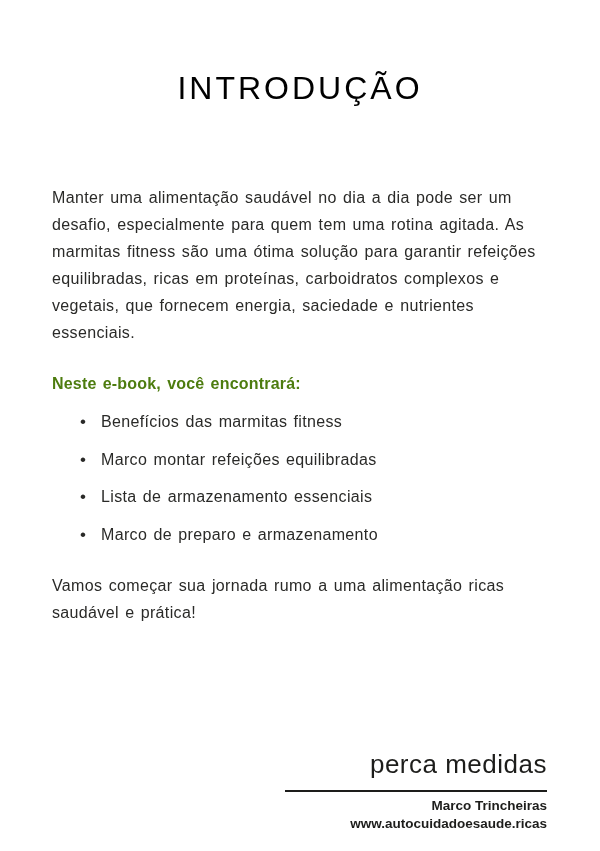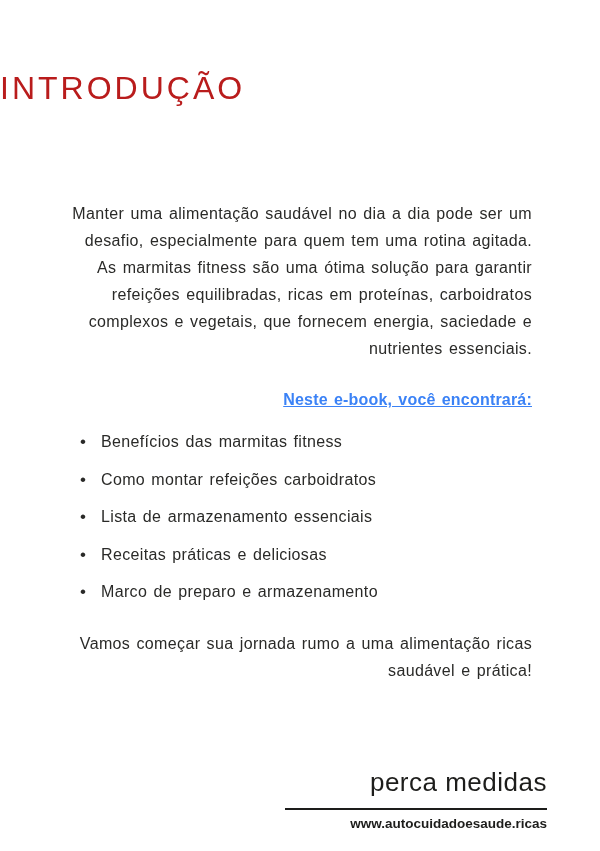--- a/index.html
+++ b/index.html
@@ -14,49 +14,47 @@
     background: #ffffff;
     color: #1d1d1b;
     font-family: "Liberation Sans", sans-serif;
     overflow: hidden;
   }
   .page-title {
     position: absolute;
     top: 70px;
     left: 0;
     width: 100%;
-    text-align: left;
+    text-align: center;
     font-family: "Liberation Sans", sans-serif;
     font-weight: 300;
     font-size: 32px;
     letter-spacing: 3px;
-    color: #b91c1c;
+    color: #000000;
   }
   .content {
     position: absolute;
     top: 184px;
     left: 52px;
     width: 496px;
     font-size: 16px;
     line-height: 27px;
     letter-spacing: 0.35px;
     word-spacing: 1.5px;
     color: #2a2a28;
   }
   .content p {
-    margin: 16px;
-    text-align: right;
+    margin: 0;
   }
   .list-heading {
     margin-top: 24px !important;
     font-weight: 700;
     font-size: 16px;
-    color: #3b82f6;
+    color: #4d7c0f;
     letter-spacing: 0.2px;
-    text-decoration: underline;
   }
   ul.bullets {
     margin: 4px 0 0 0;
     padding: 0 0 0 37px;
     list-style: none;
   }
   ul.bullets li {
     position: relative;
     line-height: 25.5px;
     margin: 12px;
@@ -116,29 +114,29 @@
   <div class="page-title">INTRODUÇÃO</div>
 
   <div class="content">
 
     <p>Manter uma alimentação saudável no dia a dia pode ser um desafio, especialmente para quem tem uma rotina agitada. As marmitas fitness são uma ótima solução para garantir refeições equilibradas, ricas em proteínas, carboidratos complexos e vegetais, que fornecem energia, saciedade e nutrientes essenciais.</p>
 
     <p class="list-heading">Neste e-book, você encontrará:</p>
 
     <ul class="bullets">
       <li>Benefícios das marmitas fitness</li>
-      <li>Como montar refeições carboidratos</li>
+      <li>Marco montar refeições equilibradas</li>
       <li>Lista de armazenamento essenciais</li>
-      <li>Receitas práticas e deliciosas</li>
       <li>Marco de preparo e armazenamento</li>
     </ul>
 
     <p class="closing">Vamos começar sua jornada rumo a uma alimentação ricas saudável e prática!</p>
 
   </div>
 
   <div class="brand">
     <div class="brand-line1">perca medidas</div>
     <div class="brand-divider"></div>
+    <div class="brand-author">Marco Trincheiras</div>
     <div class="brand-site">www.autocuidadoesaude.ricas</div>
   </div>
 
 </div>
 
 </body></html>

